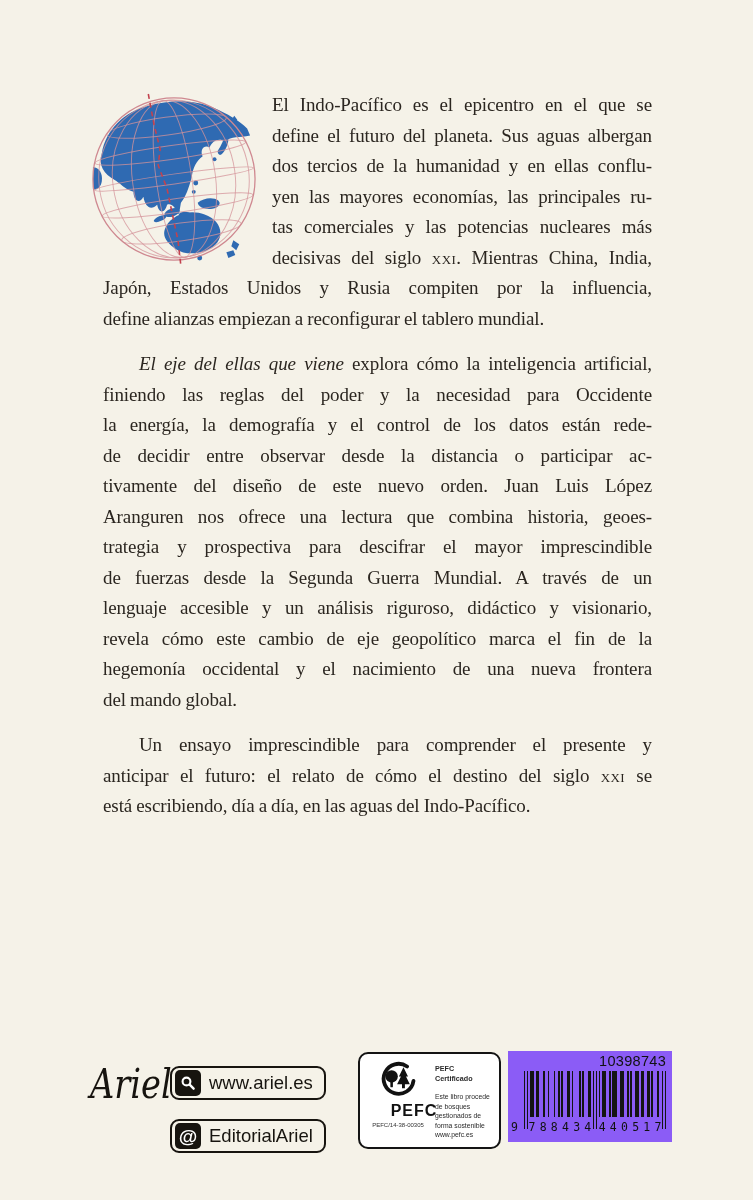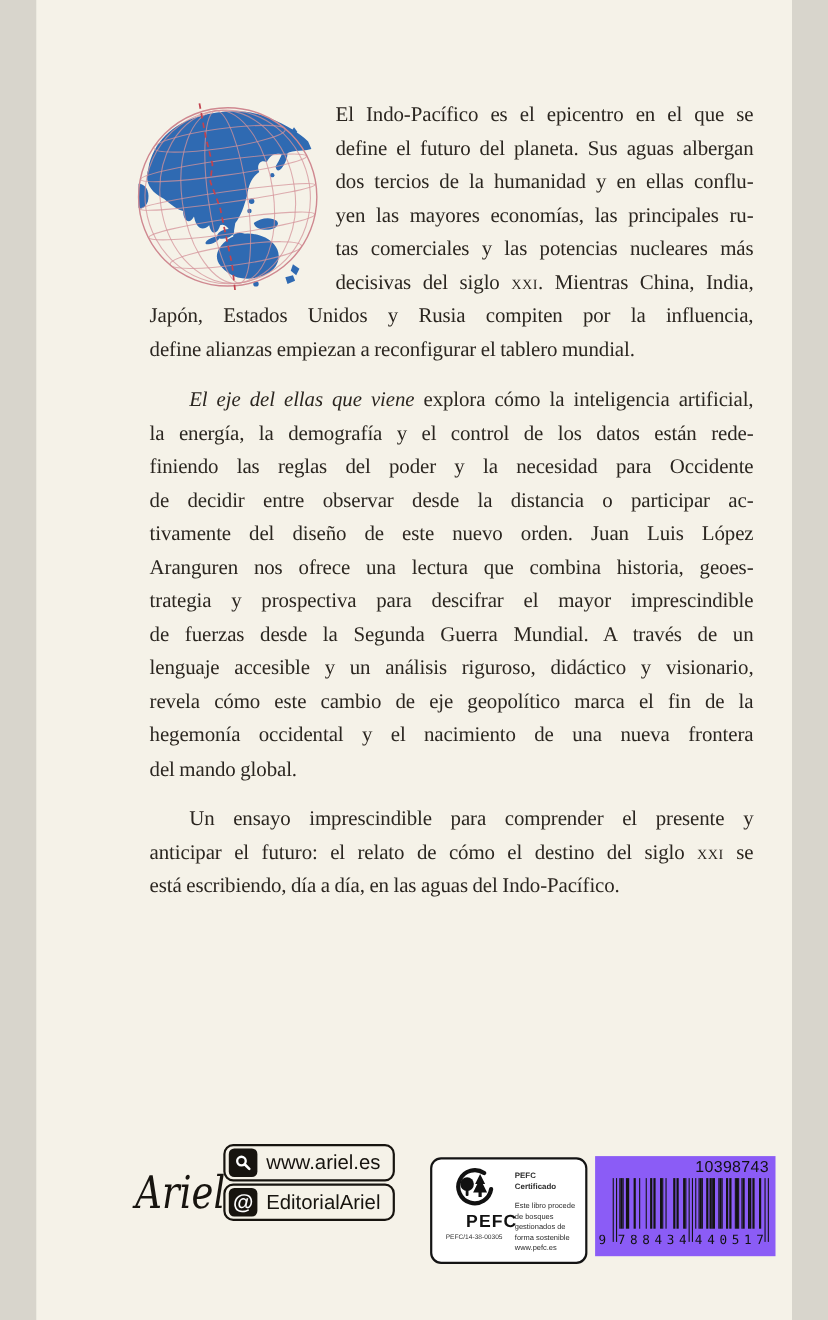--- a/index.html
+++ b/index.html
@@ -1,18 +1,18 @@
 <!DOCTYPE html>
 <html><head>
 <meta charset="utf-8">
 <style>
   html,body{margin:0;padding:0;background:#d8d5cc;}
   .cover{
     position:relative;
-    width:687px;height:1200px;
+    width:753px;height:1200px;
     margin:0 auto;
     background:#f5f2e8;
     overflow:hidden;
     font-family:"Liberation Serif", serif;
   }
   
   .synopsis{
     position:absolute;left:103px;top:90px;width:549px;
     font-size:19px;line-height:30.5px;color:#2b2620;
     letter-spacing:-0.1px;word-spacing:-0.5px;
@@ -28,22 +28,22 @@
   .seg-i{font-style:italic;}
   .seg-sc{font-variant:small-caps;letter-spacing:0.4px;}
   
   .ariel-logo{
     position:absolute;left:90px;top:1062px;
     font-family:"DejaVu Serif", serif;font-style:italic;
     font-size:41px;color:#17140f;line-height:1.1;
     transform:scaleX(0.82);transform-origin:left top;
   }
   .links{
-    position:absolute;left:170px;top:1040px;
-    display:flex;flex-direction:column;gap:2px;align-items:center;
+    position:absolute;left:170px;top:1066px;
+    display:flex;flex-direction:column;gap:19px;align-items:center;
   }
   .pill{
     display:flex;align-items:center;gap:8px;
     border:2.5px solid #17140f;border-radius:9px;
     padding:3px 11px 3px 3px;height:34px;box-sizing:border-box;
     background:transparent;cursor:pointer;
   }
   .pill-icon{
     width:26px;height:26px;background:#17140f;border-radius:5px;
     display:flex;align-items:center;justify-content:center;flex:0 0 auto;
@@ -155,22 +155,22 @@
           <div class="line"><span>define el futuro del planeta. Sus aguas albergan</span></div>
           <div class="line"><span>dos tercios de la humanidad y en ellas conflu-</span></div>
           <div class="line"><span>yen las mayores economías, las principales ru-</span></div>
           <div class="line"><span>tas comerciales y las potencias nucleares más</span></div>
           <div class="line"><span>decisivas del siglo </span><span class="seg-sc">xxi</span><span>. Mientras China, India,</span></div>
           <div class="line"><span>Japón, Estados Unidos y Rusia compiten por la influencia,</span></div>
           <div class="line last"><span>define alianzas empiezan a reconfigurar el tablero mundial.</span></div>
         </div>
         <div class="para">
           <div class="line indent"><span class="seg-i">El eje del ellas que viene</span><span> explora cómo la inteligencia artificial,</span></div>
+          <div class="line"><span>finiendo las reglas del poder y la necesidad para Occidente</span></div>
           <div class="line"><span>la energía, la demografía y el control de los datos están rede-</span></div>
-          <div class="line"><span>finiendo las reglas del poder y la necesidad para Occidente</span></div>
           <div class="line"><span>de decidir entre observar desde la distancia o participar ac-</span></div>
           <div class="line"><span>tivamente del diseño de este nuevo orden. Juan Luis López</span></div>
           <div class="line"><span>Aranguren nos ofrece una lectura que combina historia, geoes-</span></div>
           <div class="line"><span>trategia y prospectiva para descifrar el mayor imprescindible</span></div>
           <div class="line"><span>de fuerzas desde la Segunda Guerra Mundial. A través de un</span></div>
           <div class="line"><span>lenguaje accesible y un análisis riguroso, didáctico y visionario,</span></div>
           <div class="line"><span>revela cómo este cambio de eje geopolítico marca el fin de la</span></div>
           <div class="line"><span>hegemonía occidental y el nacimiento de una nueva frontera</span></div>
           <div class="line last"><span>del mando global.</span></div>
         </div>

